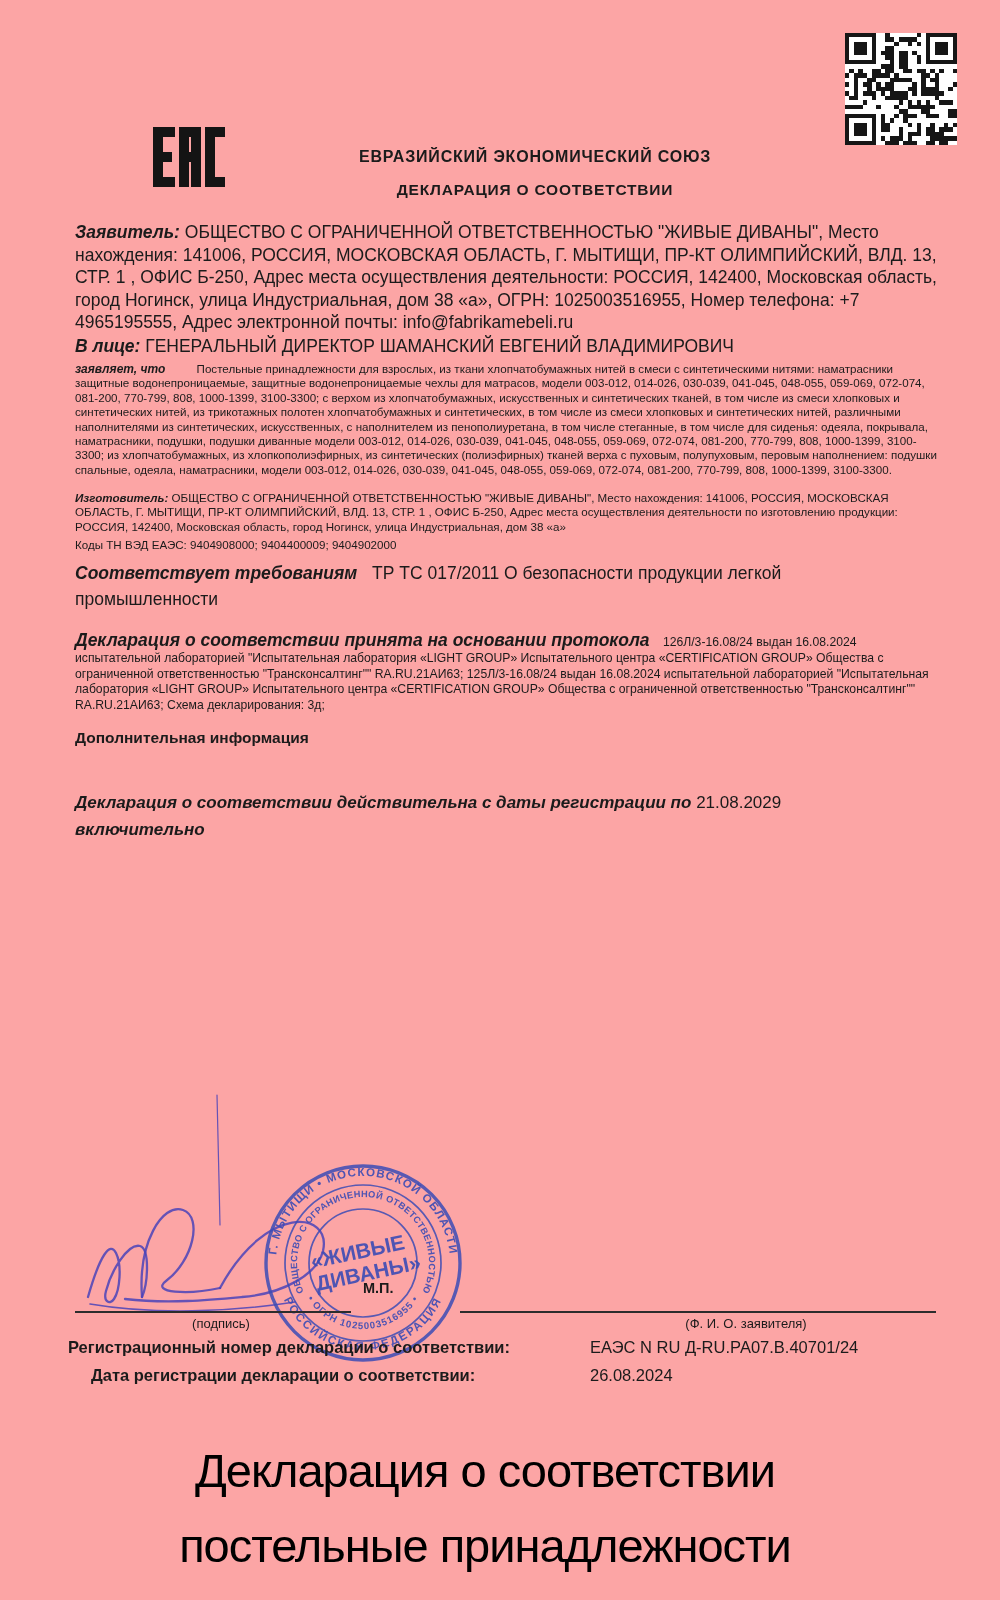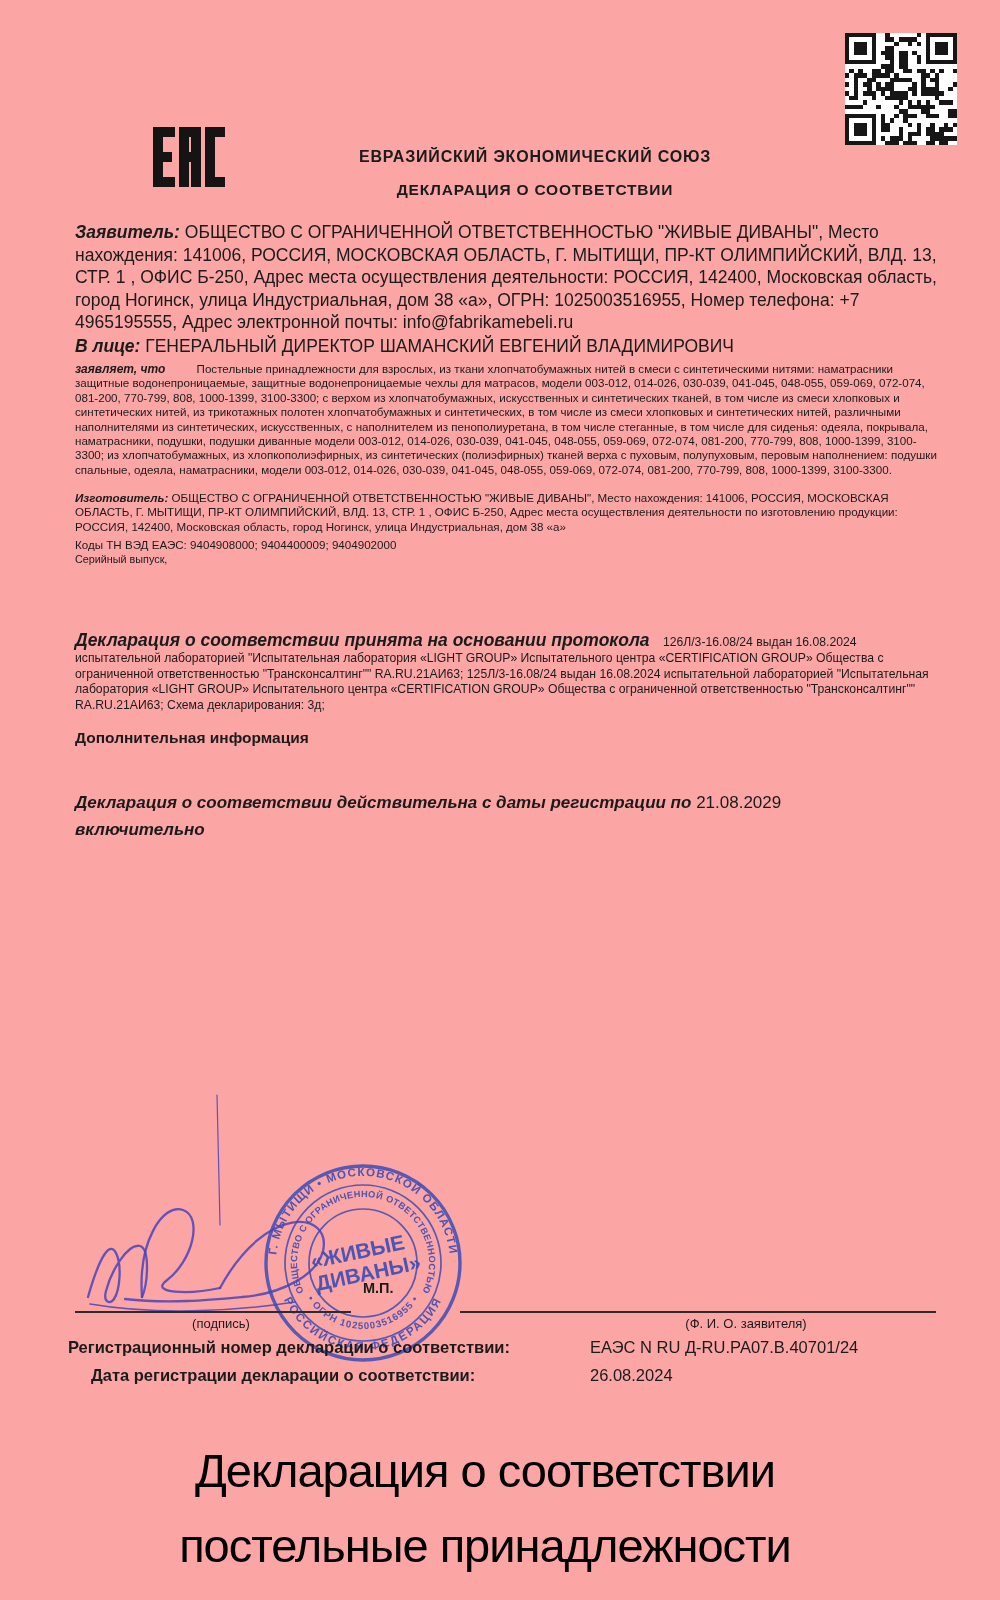--- a/index.html
+++ b/index.html
@@ -295,23 +295,26 @@
     <b class="lead-label">заявляет, что</b>
     <span>Постельные принадлежности для взрослых, из ткани хлопчатобумажных нитей в смеси с синтетическими нитями: наматрасники защитные водонепроницаемые, защитные водонепроницаемые чехлы для матрасов, модели 003-012, 014-026, 030-039, 041-045, 048-055, 059-069, 072-074, 081-200, 770-799, 808, 1000-1399, 3100-3300; с верхом из хлопчатобумажных, искусственных и синтетических тканей, в том числе из смеси хлопковых и синтетических нитей, из трикотажных полотен хлопчатобумажных и синтетических, в том числе из смеси хлопковых и синтетических нитей, различными наполнителями из синтетических, искусственных, с наполнителем из пенополиуретана, в том числе стеганные, в том числе для сиденья: одеяла, покрывала, наматрасники, подушки, подушки диванные модели 003-012, 014-026, 030-039, 041-045, 048-055, 059-069, 072-074, 081-200, 770-799, 808, 1000-1399, 3100-3300; из хлопчатобумажных, из хлопкополиэфирных, из синтетических (полиэфирных) тканей верха с пуховым, полупуховым, перовым наполнением: подушки спальные, одеяла, наматрасники, модели 003-012, 014-026, 030-039, 041-045, 048-055, 059-069, 072-074, 081-200, 770-799, 808, 1000-1399, 3100-3300.</span>
   </p>
 
   <div class="abs" style="left:75px;top:491px;width:864px;">
     <p class="para sm">
       <b>Изготовитель:</b>
       <span>ОБЩЕСТВО С ОГРАНИЧЕННОЙ ОТВЕТСТВЕННОСТЬЮ "ЖИВЫЕ ДИВАНЫ", Место нахождения: 141006, РОССИЯ, МОСКОВСКАЯ ОБЛАСТЬ, Г. МЫТИЩИ, ПР-КТ ОЛИМПИЙСКИЙ, ВЛД. 13, СТР. 1 , ОФИС Б-250, Адрес места осуществления деятельности по изготовлению продукции: РОССИЯ, 142400, Московская область, город Ногинск, улица Индустриальная, дом 38 «а»</span>
     </p>
     <div class="codes-line" style="margin-top:4px;">Коды ТН ВЭД ЕАЭС: 9404908000; 9404400009; 9404902000</div>
-    <div class="serial-line">Серийный выпуск,</div>
   </div>
 
+  <p class="abs para md" style="left:75px;top:560px;width:745px;">
+    <b class="big-label">Соответствует требованиям</b>
+    <span>ТР ТС 017/2011 О безопасности продукции легкой промышленности</span>
+  </p>
 
   <p class="abs para sm2" style="left:75px;top:630px;width:866px;">
     <b class="big-label" style="line-height:21px;">Декларация о соответствии принята на основании протокола</b>
     <span>126Л/3-16.08/24 выдан 16.08.2024 испытательной лабораторией "Испытательная лаборатория «LIGHT GROUP» Испытательного центра «CERTIFICATION GROUP» Общества с ограниченной ответственностью "Трансконсалтинг"" RA.RU.21АИ63; 125Л/3-16.08/24 выдан 16.08.2024 испытательной лабораторией "Испытательная лаборатория «LIGHT GROUP» Испытательного центра «CERTIFICATION GROUP» Общества с ограниченной ответственностью "Трансконсалтинг"" RA.RU.21АИ63; Схема декларирования: 3д;</span>
   </p>
 
   <div class="abs addinfo" style="left:75px;top:729px;">Дополнительная информация</div>
 
   <p class="abs para validity" style="left:75px;top:789px;width:745px;">
     <b>Декларация о соответствии действительна с даты регистрации по</b>

